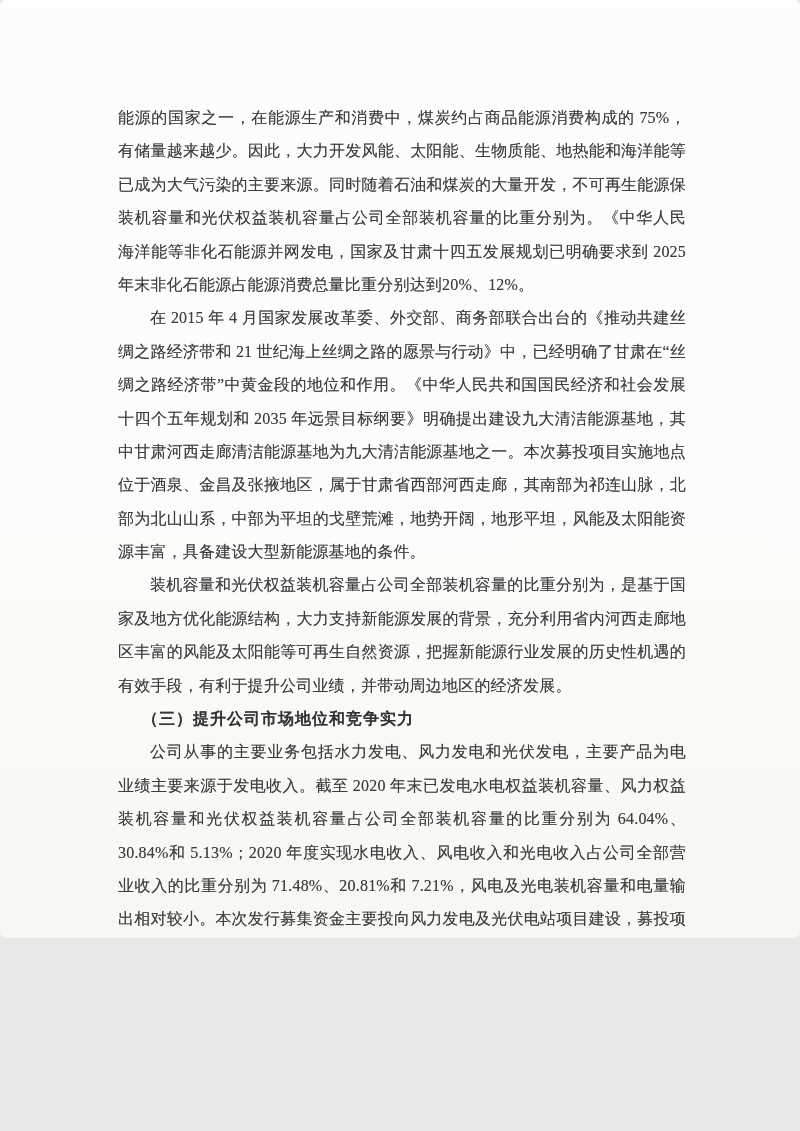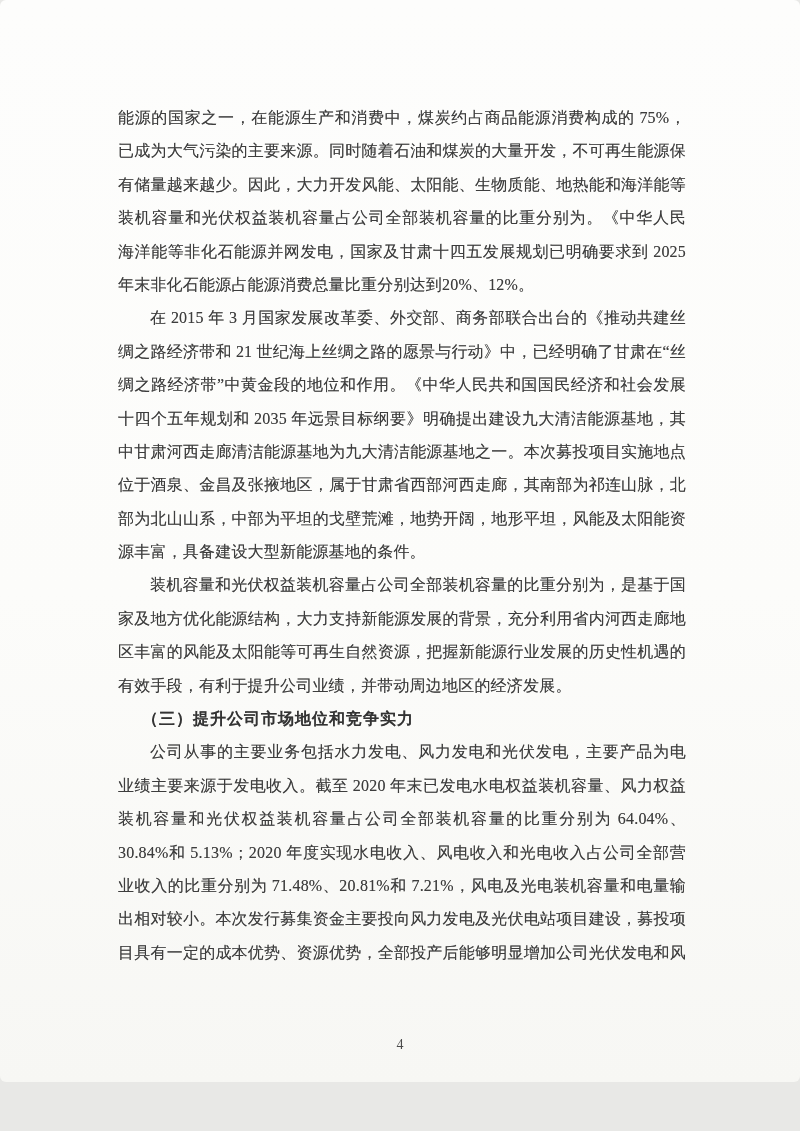--- a/index.html
+++ b/index.html
@@ -8,21 +8,21 @@
     --page-number:#4a4a4a;
   }
   html,body{margin:0;padding:0;}
   body{
     width:800px;height:1131px;
     background:#e8e8e6;
     font-family:"Liberation Serif","DejaVu Serif",serif;
   }
   .page{
     position:relative;
-    width:800px;height:1082px;
+    width:800px;height:938px;
     background:linear-gradient(180deg,#fdfdfc 0%,var(--page-background) 55%,#f7f7f4 100%);
     overflow:hidden;
     border-radius:6px;
   }
   .content{
     position:absolute;
     left:118px;top:101px;
     width:568px;
   }
   .para{margin:0;padding:0;}
@@ -61,28 +61,28 @@
     color:var(--page-number);
   }
 </style>
 </head>
 <body>
 
 <div class="page">
   <div class="content">
       <div class="para body">
         <div class="line">能源的国家之一，在能源生产和消费中，煤炭约占商品能源消费构成的 75%，</div>
+        <div class="line">有储量越来越少。因此，大力开发风能、太阳能、生物质能、地热能和海洋能等</div>
         <div class="line">已成为大气污染的主要来源。同时随着石油和煤炭的大量开发，不可再生能源保</div>
-        <div class="line">有储量越来越少。因此，大力开发风能、太阳能、生物质能、地热能和海洋能等</div>
         <div class="line">装机容量和光伏权益装机容量占公司全部装机容量的比重分别为。《中华人民</div>
         <div class="line">海洋能等非化石能源并网发电，国家及甘肃十四五发展规划已明确要求到 2025</div>
         <div class="line no-justify-last">年末非化石能源占能源消费总量比重分别达到20%、12%。</div>
       </div>
       <div class="para body">
-        <div class="line indent">在 2015 年 3 月国家发展改革委、外交部、商务部联合出台的《推动共建丝</div>
+        <div class="line indent">在 2015 年 4 月国家发展改革委、外交部、商务部联合出台的《推动共建丝</div>
         <div class="line">绸之路经济带和 21 世纪海上丝绸之路的愿景与行动》中，已经明确了甘肃在“丝</div>
         <div class="line">绸之路经济带”中黄金段的地位和作用。《中华人民共和国国民经济和社会发展第</div>
         <div class="line">十四个五年规划和 2035 年远景目标纲要》明确提出建设九大清洁能源基地，其</div>
         <div class="line">中甘肃河西走廊清洁能源基地为九大清洁能源基地之一。本次募投项目实施地点</div>
         <div class="line">位于酒泉、金昌及张掖地区，属于甘肃省西部河西走廊，其南部为祁连山脉，北</div>
         <div class="line">部为北山山系，中部为平坦的戈壁荒滩，地势开阔，地形平坦，风能及太阳能资</div>
         <div class="line no-justify-last">源丰富，具备建设大型新能源基地的条件。</div>
       </div>
       <div class="para body">
         <div class="line indent">装机容量和光伏权益装机容量占公司全部装机容量的比重分别为，是基于国</div>

